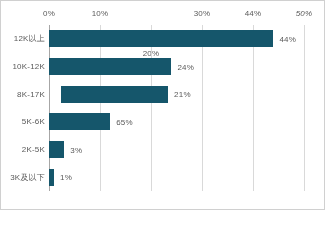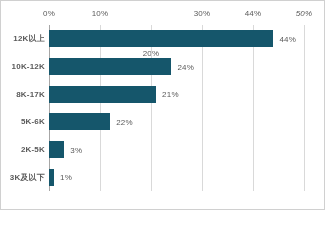--- a/index.html
+++ b/index.html
@@ -84,21 +84,20 @@
     color: #595959;
     white-space: nowrap;
     letter-spacing: 0.2px;
   }
   #y-axis-labels {
     position: absolute;
     left: 0;
     top: 24px;
     width: 44px;
     height: 166px;
-    font-weight: bold;
   }
   .y-cat-label {
     position: absolute;
     right: 0;
     height: 17px;
     line-height: 17px;
     font-size: 8px;
     color: #595959;
     white-space: nowrap;
     text-align: right;
@@ -136,27 +135,27 @@
       <div class="gridline" style="left: 204px; background: rgb(217, 217, 217);"></div>
       <div class="gridline" style="left: 255px; background: rgb(217, 217, 217);"></div>
       <div class="bar-row" style="top: 5.33333px;">
         <div class="bar" style="width: 224.4px; background: rgb(21, 86, 107);"></div>
         <div class="bar-value" style="left: 230.4px;">44%</div>
       </div>
       <div class="bar-row" style="top: 33px;">
         <div class="bar" style="width: 122.4px; background: rgb(21, 86, 107);"></div>
         <div class="bar-value" style="left: 128.4px;">24%</div>
       </div>
-      <div class="bar-row" style="top: 60.6667px;">
+      <div class="bar-row" style="top: 60.6667px; margin-left: 12px;">
         <div class="bar" style="width: 107.1px; background: rgb(21, 86, 107);"></div>
         <div class="bar-value" style="left: 113.1px;">21%</div>
       </div>
       <div class="bar-row" style="top: 88.3333px;">
         <div class="bar" style="width: 61.2px; background: rgb(21, 86, 107);"></div>
-        <div class="bar-value" style="left: 67.2px;">22%</div>
+        <div class="bar-value" style="left: 67.2px;">65%</div>
       </div>
       <div class="bar-row" style="top: 116px;">
         <div class="bar" style="width: 15.3px; background: rgb(21, 86, 107);"></div>
         <div class="bar-value" style="left: 21.3px;">3%</div>
       </div>
       <div class="bar-row" style="top: 143.667px;">
         <div class="bar" style="width: 5.1px; background: rgb(21, 86, 107);"></div>
         <div class="bar-value" style="left: 11.1px;">1%</div>
       </div>
     </div>

